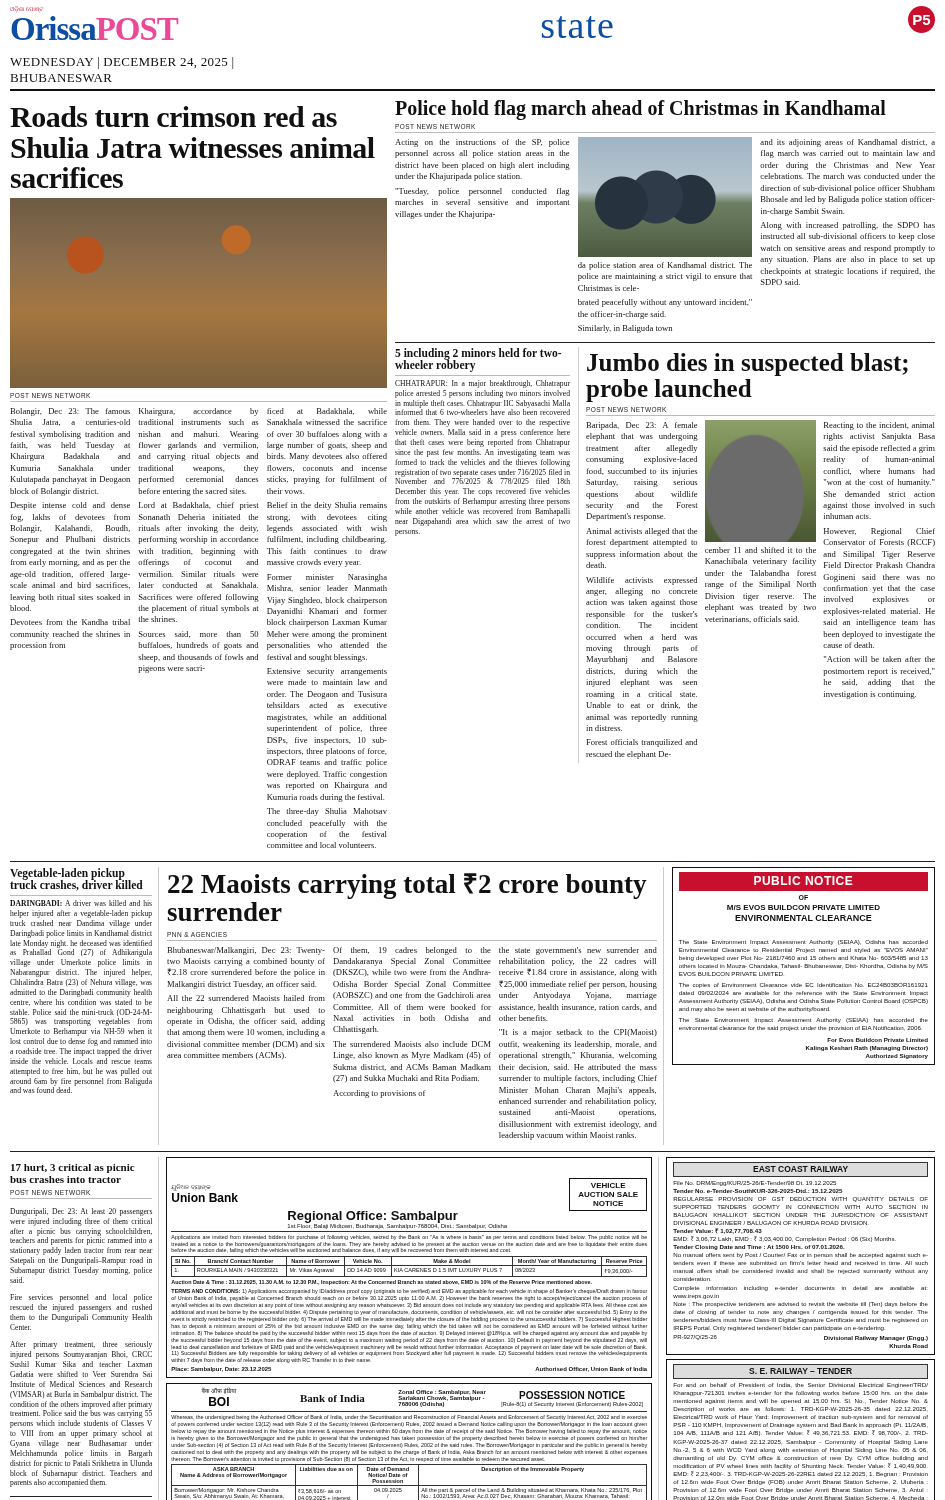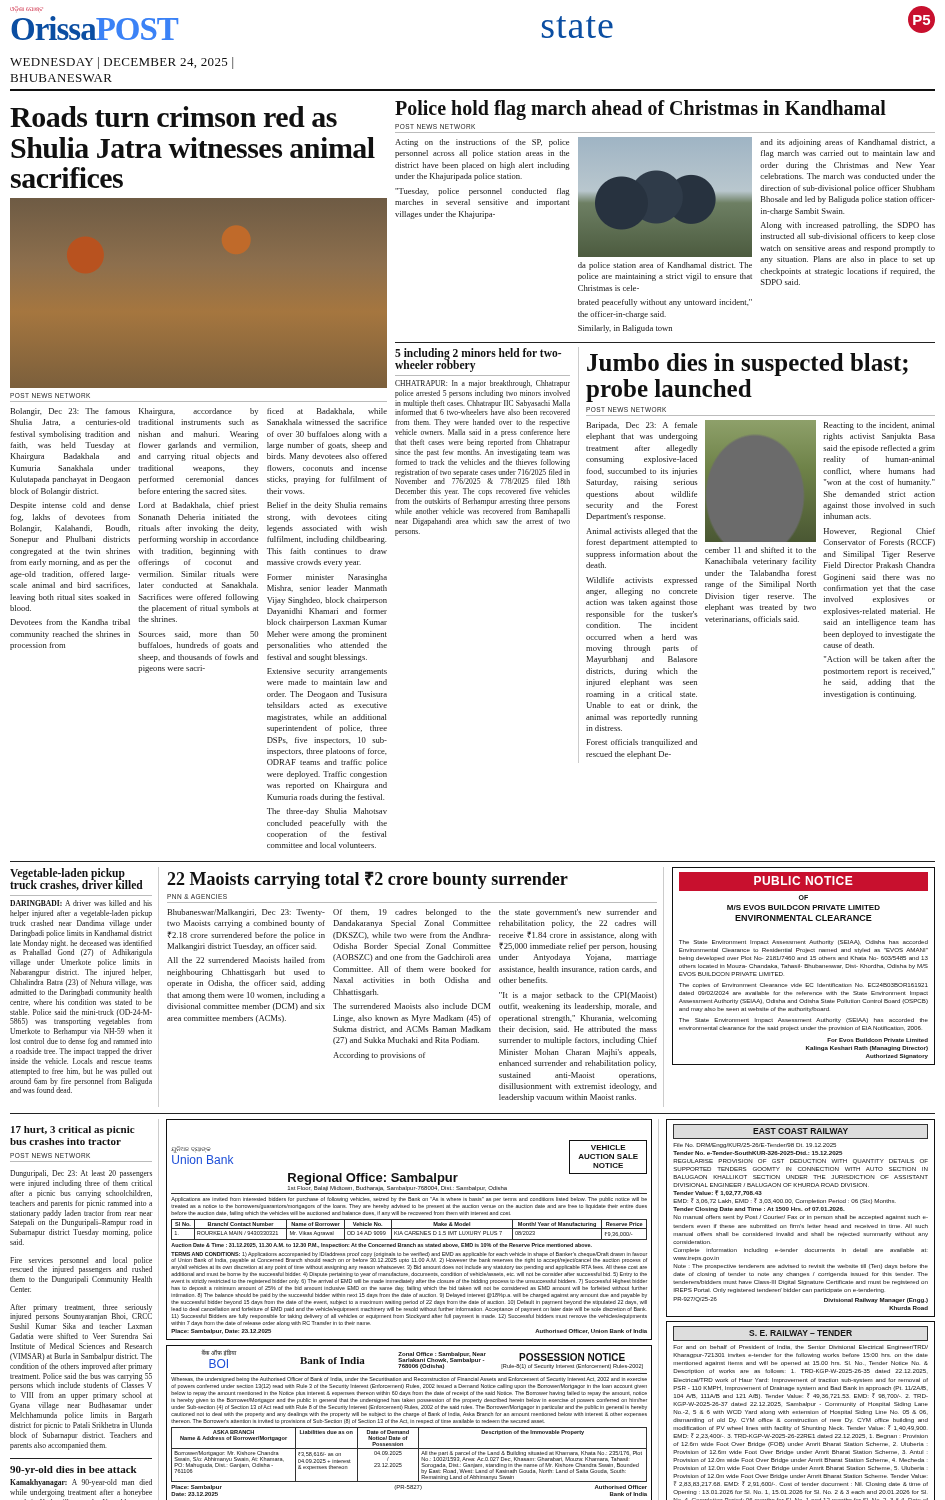--- a/index.html
+++ b/index.html
@@ -11,21 +11,21 @@
     color: #111;
     overflow: hidden;
   }
   .page { width:945px; height:1500px; position:relative; padding: 6px 10px; }
 
   
   .masthead { display:flex; align-items:flex-start; border-bottom:2px solid #111; padding-bottom:3px; }
   .mh-left { width:300px; }
   .mh-logo { font-family:"Liberation Serif", serif; font-weight:bold; font-size:33px; letter-spacing:-1px; line-height:1; }
   .mh-logo .orissa { color:#0b4ea2; }
-  .mh-logo .post { color:#3b82f6; }
+  .mh-logo .post { color:#ec4899; }
   .mh-date { font-size:13px; color:#111; font-family:Liberation Serif, serif; letter-spacing:.3px; margin-top:8px;}
   .mh-center { flex:1; text-align:center; }
   .mh-state { font-family:"Liberation Serif", serif; font-size:38px; color:#0b4ea2; letter-spacing:1px; line-height:1.05; }
   .mh-right { width:90px; text-align:right; }
   .pagebadge { display:inline-block; width:27px; height:27px; border-radius:50%; background:#c8102e; color:#fff;
                font-family:"Liberation Sans", sans-serif; font-weight:bold; font-size:15px; line-height:27px; text-align:center; }
   .hindi { font-size:6px; color:#c8102e; }
 
   
   .byline { font-family:"Liberation Sans", sans-serif; font-size:6.5px; letter-spacing:.4px; color:#222; border-bottom:1px solid #bbb; padding-bottom:2px; margin:4px 0 4px; }
@@ -75,21 +75,21 @@
   table.tbl th, table.tbl td { border:1px solid #333; padding:1px 2px; vertical-align:top; }
   table.tbl th { font-weight:bold; text-align:center; }
 
   
   .bottom { display:flex; gap:7px; margin-top:6px; border-top:1px solid #222; padding-top:5px; }
   .bt1 { width:150px; border-right:1px solid #ccc; padding-right:6px; }
   .bt2 { width:495px; border-right:1px solid #ccc; padding-right:6px;}
   .bt3 { width:270px; }
 
   .bank-head { display:flex; align-items:center; gap:6px; border-bottom:1px solid #333; padding-bottom:2px; margin-bottom:2px;}
-  .bank-logo { font-family:"Liberation Sans",sans-serif; font-weight:normal; font-size:12px; color:#1d4ed8; }
+  .bank-logo { font-family:"Liberation Sans",sans-serif; font-weight:bold; font-size:12px; color:#000000; }
   .vas { border:1px solid #111; padding:2px 4px; text-align:center; font-family:"Liberation Sans",sans-serif; font-weight:bold; font-size:8px; line-height:1.15;}
   .tiny { font-size:5.4px; line-height:1.28; font-family:"Liberation Sans",sans-serif; text-align:justify;}
   .tiny6 { font-size:6px; line-height:1.3; font-family:"Liberation Sans",sans-serif; }
   .sig { text-align:right; font-family:"Liberation Sans",sans-serif; font-weight:bold; font-size:6.2px; line-height:1.3;}
   .ecr-hd { text-align:center; font-family:"Liberation Sans",sans-serif; font-weight:bold; font-size:8.5px; background:#ddd; border:1px solid #333; padding:1px;}
 </style>
 </head>
 <body>
 
 <div class="page">
@@ -198,21 +198,21 @@
 
   <div class="band">
 
     <div class="bcol1">
       <div class="boxhd">Vegetable-laden pickup truck crashes, driver killed</div>
       <div class="rule-thin"></div>
       <div class="smalltext"><span class="dropcapword">DARINGBADI:</span><span> A driver was killed and his helper injured after a vegetable-laden pickup truck crashed near Dandima village under Daringbadi police limits in Kandhamal district late Monday night. he deceased was identified as Prahallad Gond (27) of Adhikarigula village under Umerkote police limits in Nabarangpur district. The injured helper, Chhalindra Batra (23) of Nehura village, was admitted to the Daringbadi community health centre, where his condition was stated to be stable. Police said the mini-truck (OD-24-M-5865) was transporting vegetables from Umerkote to Berhampur via NH-59 when it lost control due to dense fog and rammed into a roadside tree. The impact trapped the driver inside the vehicle. Locals and rescue teams attempted to free him, but he was pulled out around 6am by fire personnel from Baliguda and was found dead.</span></div>
     </div>
 
     <div class="bcol2">
-      <h2 class="hd2" style="font-size:18px;">22 Maoists carrying total ₹2 crore bounty surrender</h2>
+      <h2 class="hd2" style="font-size:27px;">22 Maoists carrying total ₹2 crore bounty surrender</h2>
       <div class="byline">PNN &amp; AGENCIES</div>
       <div style="display:flex; gap:8px;">
         <div style="width:33%;" class="body-text">
           <p>Bhubaneswar/Malkangiri, Dec 23: Twenty-two Maoists carrying a combined bounty of ₹2.18 crore surrendered before the police in Malkangiri district Tuesday, an officer said.</p>
           <p>All the 22 surrendered Maoists hailed from neighbouring Chhattisgarh but used to operate in Odisha, the officer said, adding that among them were 10 women, including a divisional committee member (DCM) and six area committee members (ACMs).</p>
           <p></p>
         </div>
         <div style="width:33%;" class="body-text">
           <p>Of them, 19 cadres belonged to the Dandakaranya Special Zonal Committee (DKSZC), while two were from the Andhra-Odisha Border Special Zonal Committee (AOBSZC) and one from the Gadchiroli area Committee. All of them were booked for Naxal activities in both Odisha and Chhattisgarh.</p>
           <p>The surrendered Maoists also include DCM Linge, also known as Myre Madkam (45) of Sukma district, and ACMs Baman Madkam (27) and Sukka Muchaki and Rita Podiam.</p>

